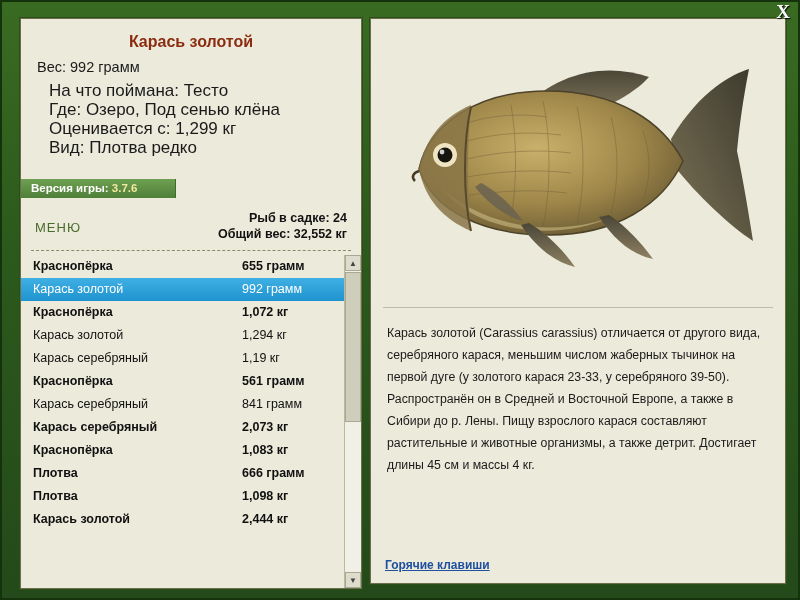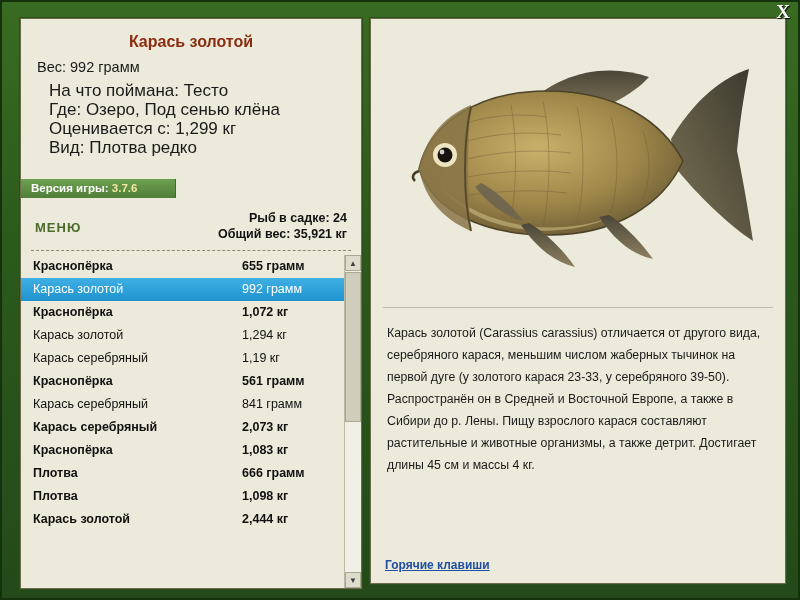--- a/index.html
+++ b/index.html
@@ -103,21 +103,21 @@
 
   .menu-row {
     display: flex;
     align-items: flex-start;
     justify-content: space-between;
     padding: 12px 14px 0 14px;
   }
   .menu-label {
     color: #4b6b2a;
     font-size: 13px;
-    font-weight: bold;
+    font-weight: normal;
     letter-spacing: 1px;
     font-family: "Liberation Sans", sans-serif;
     padding-top: 10px;
     cursor: pointer;
   }
   .counts {
     text-align: right;
     font-size: 12.5px;
     color: #111;
     font-weight: bold;
@@ -256,21 +256,21 @@
 
     <div class="version-bar">
       <span>Версия игры:</span>
       <span class="vnum">3.7.6</span>
     </div>
 
     <div class="menu-row">
       <div class="menu-label">МЕНЮ</div>
       <div class="counts">
         <div>Рыб в садке: 24</div>
-        <div>Общий вес: 35,921 кг</div>
+        <div>Общий вес: 32,552 кг</div>
       </div>
     </div>
 
     <div class="dashed-sep"></div>
 
     <div class="list-wrap">
       <div class="list" id="catch-list">
           <div class="list-item bold">
             <span>Краснопёрка</span>
             <span class="w">655 грамм</span>

